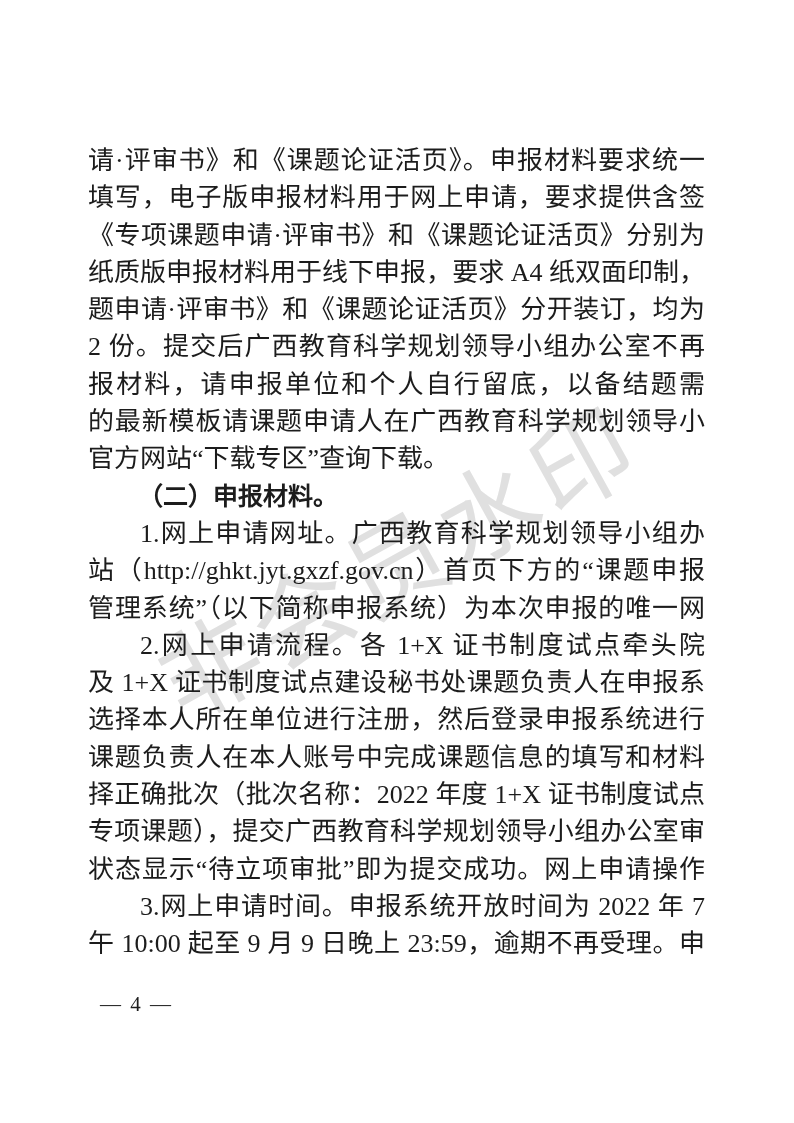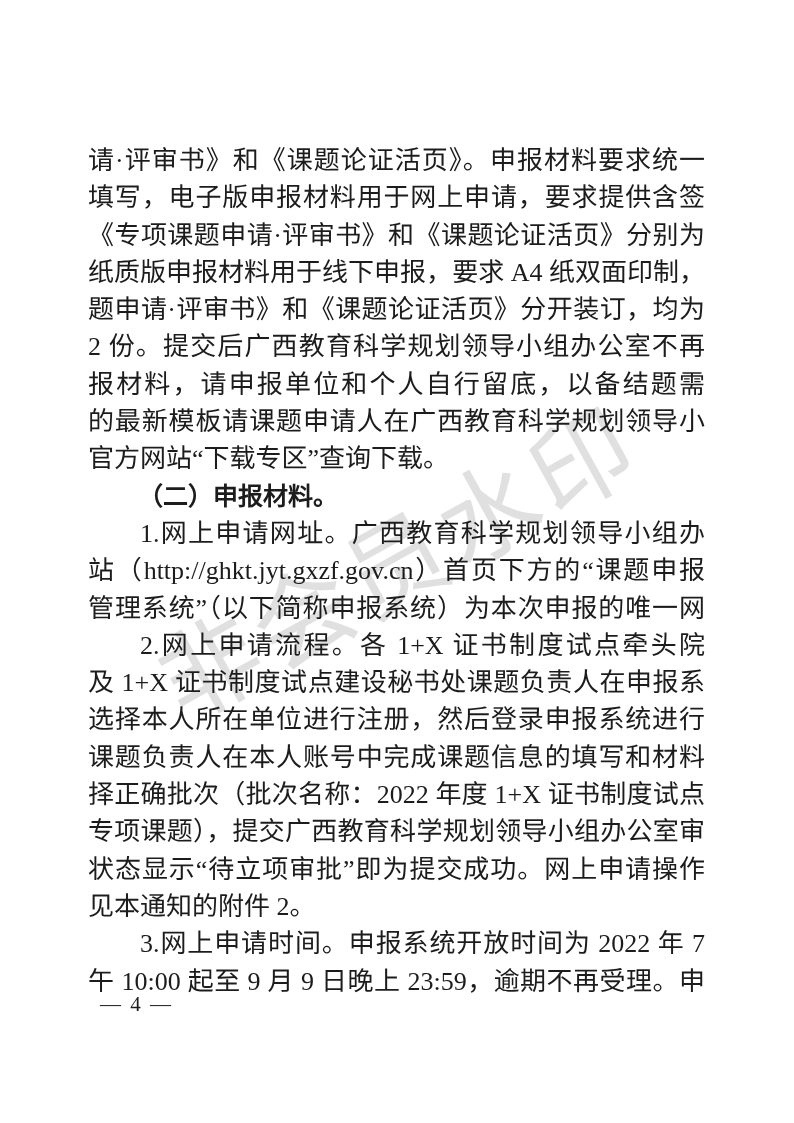--- a/index.html
+++ b/index.html
@@ -85,20 +85,19 @@
     <div class="line ind">1.网上申请网址。广西教育科学规划领导小组办公室官方网</div>
     <div class="line">站（http://ghkt.jyt.gxzf.gov.cn）首页下方的“课题申报与</div>
     <div class="line">管理系统”（以下简称申报系统）为本次申报的唯一网络平台。</div>
     <div class="line ind">2.网上申请流程。各 1+X 证书制度试点牵头院校、试点院校</div>
     <div class="line">及 1+X 证书制度试点建设秘书处课题负责人在申报系统中如实</div>
     <div class="line">选择本人所在单位进行注册，然后登录申报系统进行网上申请。</div>
     <div class="line">课题负责人在本人账号中完成课题信息的填写和材料的上传，选</div>
     <div class="line">择正确批次（批次名称：2022 年度 1+X 证书制度试点建设研究</div>
     <div class="line">专项课题），提交广西教育科学规划领导小组办公室审核，课题</div>
     <div class="line">状态显示“待立项审批”即为提交成功。网上申请操作流程可参</div>
-    <div class="line short">见本通知的附件 2。</div>
     <div class="line ind">3.网上申请时间。申报系统开放时间为 2022 年 7 月 1 日上</div>
     <div class="line">午 10:00 起至 9 月 9 日晚上 23:59，逾期不再受理。申报系统内</div>
   </main>
 
   <div class="footer">— 4 —</div>
 
 </div>
 
 </body></html>

